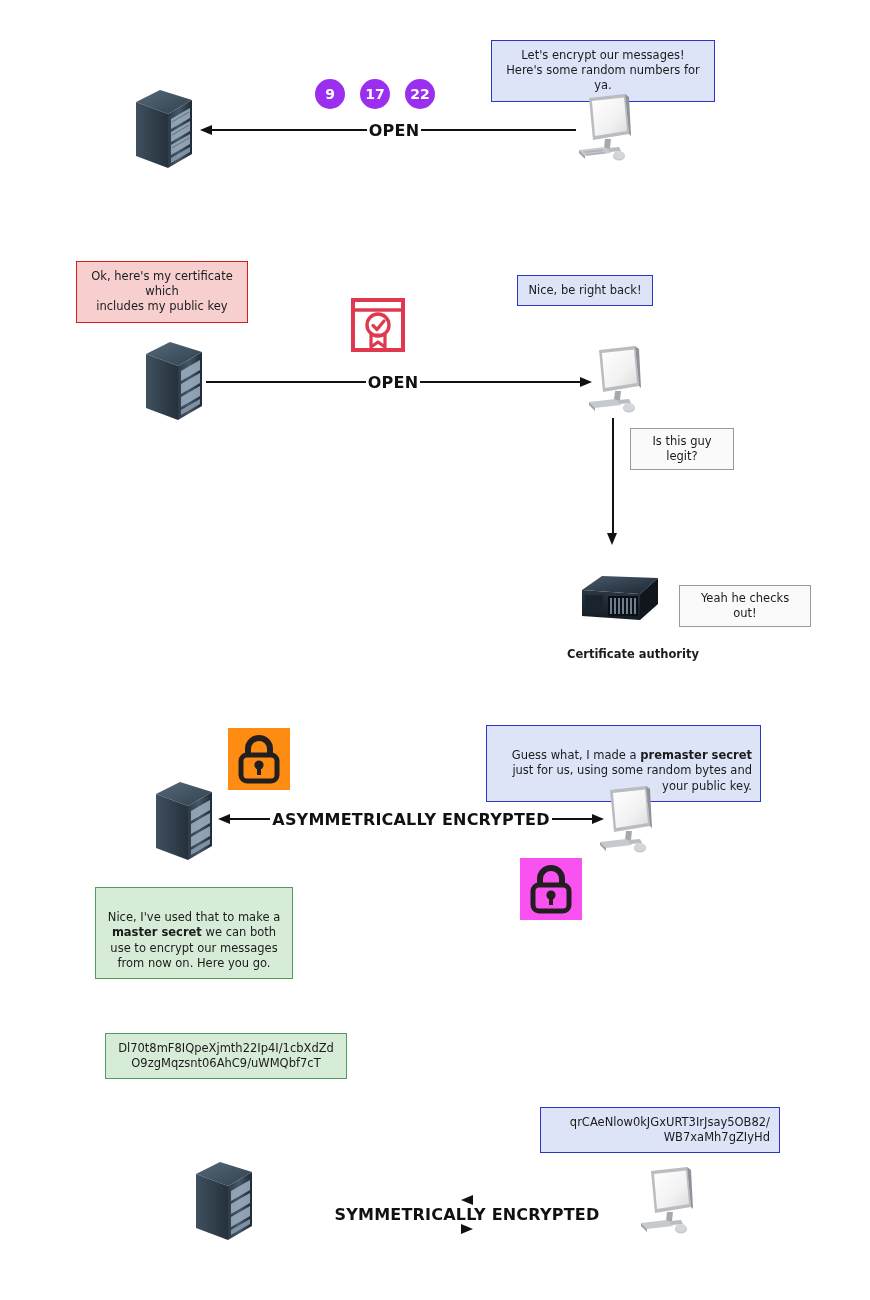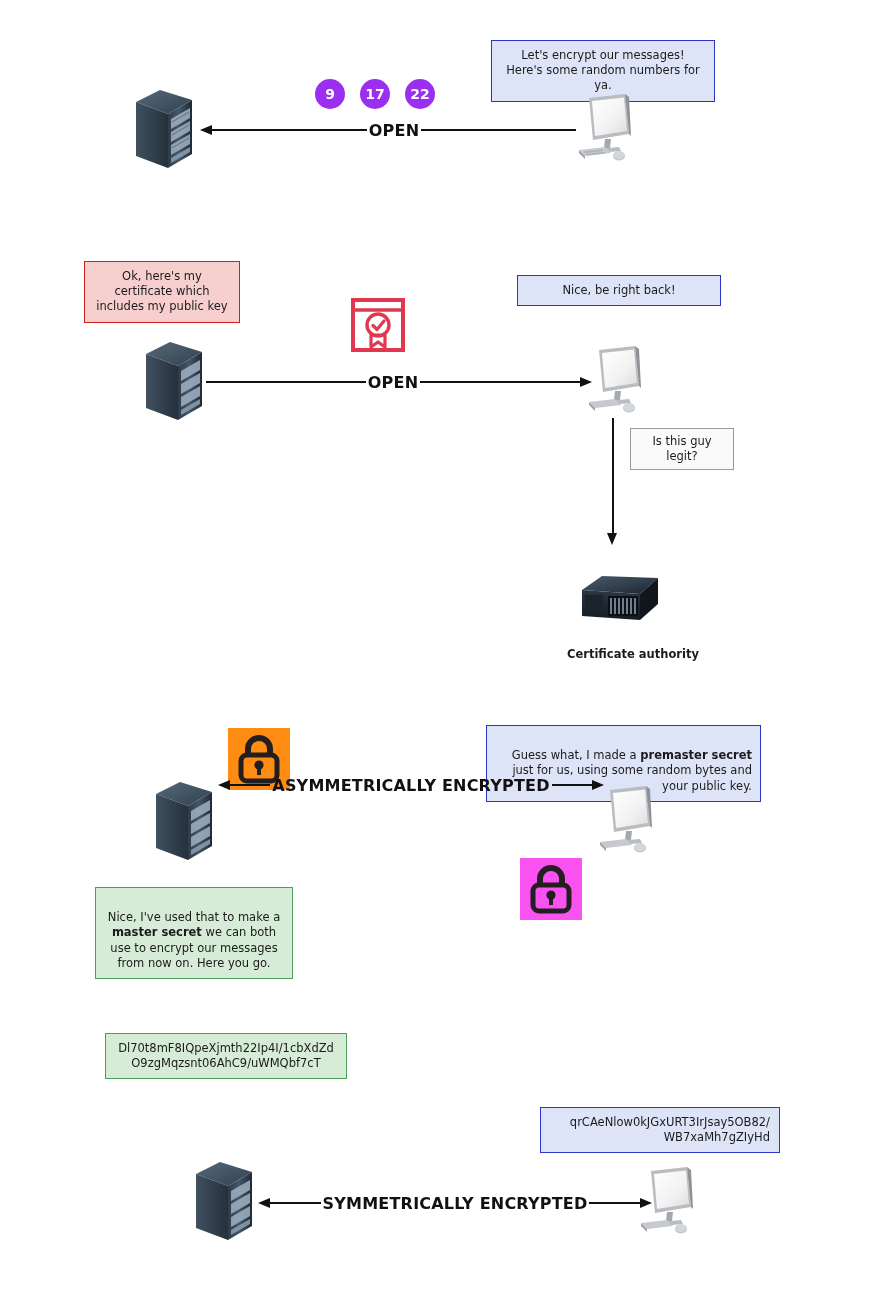--- a/index.html
+++ b/index.html
@@ -149,32 +149,32 @@
     <polygon points="4,58 30,55 36,61 10,64" fill="#c6c9cd"></polygon>
     <polygon points="4,58 10,64 10,67 4,61" fill="#9ea2a6"></polygon>
     <g fill="#aeb2b6">
       <polygon points="9,59.5 27,57.5 28,59 10,61"></polygon>
       <polygon points="11,62 29,60 30,61.5 12,63.5"></polygon>
     </g>
     <ellipse cx="44" cy="64" rx="6" ry="4.5" fill="#c6c9cd"></ellipse>
     <ellipse cx="44" cy="63" rx="5.5" ry="4" fill="#d3d6da"></ellipse>
   </svg>
 
-  <div class="callout pink" style="left:84px; top:261px; width:156px;">Ok, here's my certificate which
+  <div class="callout pink" style="left:76px; top:261px; width:172px;">Ok, here's my certificate which
 includes my public key</div>
 
   <svg class="icon" style="left:350px; top:297px;" width="56" height="56" viewBox="0 0 56 56">
     <rect x="3" y="3" width="50" height="50" fill="none" stroke="#e0394f" stroke-width="4"></rect>
     <line x1="3" y1="13" x2="53" y2="13" stroke="#e0394f" stroke-width="3.4"></line>
     <circle cx="28" cy="28" r="11" fill="none" stroke="#e0394f" stroke-width="3.4"></circle>
     <polyline points="23,28.5 27,32.5 34,24" fill="none" stroke="#e0394f" stroke-width="3.2" stroke-linecap="round" stroke-linejoin="round"></polyline>
     <polygon points="21,38 35,38 35,50 28,45 21,50" fill="none" stroke="#e0394f" stroke-width="3.2" stroke-linejoin="round"></polygon>
   </svg>
 
-  <div class="callout blue" style="left:517px; top:275px; width:204px;">Nice, be right back!</div>
+  <div class="callout blue" style="left:517px; top:275px; width:136px;">Nice, be right back!</div>
 
   <svg class="icon" style="left:140px; top:338px;" width="64" height="86" viewBox="0 0 64 86">
     <polygon points="6,16 30,4 62,14 38,28" fill="url(#rackTopG)"></polygon>
     <polygon points="6,16 38,28 38,82 6,70" fill="url(#rackSideG)"></polygon>
     <polygon points="38,28 62,14 62,68 38,82" fill="url(#rackFrontG)"></polygon>
     <g opacity="0.85">
       <polygon points="41,33 60,22 60,32 41,43" fill="#9fb2c2"></polygon>
       <polygon points="41,46 60,35 60,45 41,56" fill="#9fb2c2"></polygon>
       <polygon points="41,59 60,48 60,58 41,69" fill="#9fb2c2"></polygon>
       <polygon points="41,72 60,61 60,66 41,77" fill="#8ba0b1"></polygon>
@@ -215,20 +215,21 @@
       <rect x="36" y="26" width="2" height="16"></rect>
       <rect x="40" y="26" width="2" height="16"></rect>
       <rect x="44" y="26" width="2" height="16"></rect>
       <rect x="48" y="26" width="2" height="16"></rect>
       <rect x="52" y="26" width="2" height="16"></rect>
       <rect x="56" y="26" width="2" height="16"></rect>
     </g>
     <rect x="7" y="23" width="18" height="18" fill="#1b242d"></rect>
   </svg>
 
+  <div class="callout plain" style="left:679px; top:585px; width:132px; padding:5px 8px;">Yeah he checks out!</div>
 
   <div class="caption" style="left:567px; top:647px;font-weight:bold;">Certificate authority</div>
 
   <div class="callout blue left" style="left:486px; top:725px; width:275px; padding:7px 8px;">
     <span>Guess what, I made a </span><b>premaster secret</b><span> just for us, using some random bytes and your public key.</span>
   </div>
 
   <svg class="lock-tile" style="left:228px; top:728px;" width="62" height="62" viewBox="0 0 62 62">
     <rect x="0" y="0" width="62" height="62" fill="#ff8c12"></rect>
     <path d="M20 28 v-7 a11 11 0 0 1 22 0 v7" fill="none" stroke="#231f20" stroke-width="6"></path>
@@ -242,21 +243,21 @@
     <polygon points="6,16 38,28 38,82 6,70" fill="url(#rackSideG)"></polygon>
     <polygon points="38,28 62,14 62,68 38,82" fill="url(#rackFrontG)"></polygon>
     <g opacity="0.85">
       <polygon points="41,33 60,22 60,32 41,43" fill="#9fb2c2"></polygon>
       <polygon points="41,46 60,35 60,45 41,56" fill="#9fb2c2"></polygon>
       <polygon points="41,59 60,48 60,58 41,69" fill="#9fb2c2"></polygon>
       <polygon points="41,72 60,61 60,66 41,77" fill="#8ba0b1"></polygon>
     </g>
   </svg>
 
-  <div class="arrow-wrap" style="left:218px; top:777px; width:386px; height:16px;">
+  <div class="arrow-wrap" style="left:218px; top:811px; width:386px; height:16px;">
     <div class="head head-left"></div>
     <div class="arrow-seg"></div>
     <div class="arrow-label">ASYMMETRICALLY ENCRYPTED</div>
     <div class="arrow-seg"></div>
     <div class="head head-right"></div>
   </div>
 
   <svg class="icon" style="left:596px; top:784px;" width="58" height="76" viewBox="0 0 58 76">
     <polygon points="14,6 50,2 54,42 18,48" fill="#b9bcc0"></polygon>
     <polygon points="17,9 49,5.5 52,39 20,44" fill="url(#screenG)"></polygon>
@@ -292,21 +293,21 @@
     <polygon points="6,16 38,28 38,82 6,70" fill="url(#rackSideG)"></polygon>
     <polygon points="38,28 62,14 62,68 38,82" fill="url(#rackFrontG)"></polygon>
     <g opacity="0.85">
       <polygon points="41,33 60,22 60,32 41,43" fill="#9fb2c2"></polygon>
       <polygon points="41,46 60,35 60,45 41,56" fill="#9fb2c2"></polygon>
       <polygon points="41,59 60,48 60,58 41,69" fill="#9fb2c2"></polygon>
       <polygon points="41,72 60,61 60,66 41,77" fill="#8ba0b1"></polygon>
     </g>
   </svg>
 
-  <div class="arrow-wrap" style="left:258px; top:1195px; width:394px; height:16px;">
+  <div class="arrow-wrap" style="left:270px; top:1195px; width:394px; height:16px;flex-direction:column;">
     <div class="head head-left"></div>
     <div class="arrow-seg"></div>
     <div class="arrow-label">SYMMETRICALLY ENCRYPTED</div>
     <div class="arrow-seg"></div>
     <div class="head head-right"></div>
   </div>
 
   <svg class="icon" style="left:637px; top:1165px;" width="58" height="76" viewBox="0 0 58 76">
     <polygon points="14,6 50,2 54,42 18,48" fill="#b9bcc0"></polygon>
     <polygon points="17,9 49,5.5 52,39 20,44" fill="url(#screenG)"></polygon>

